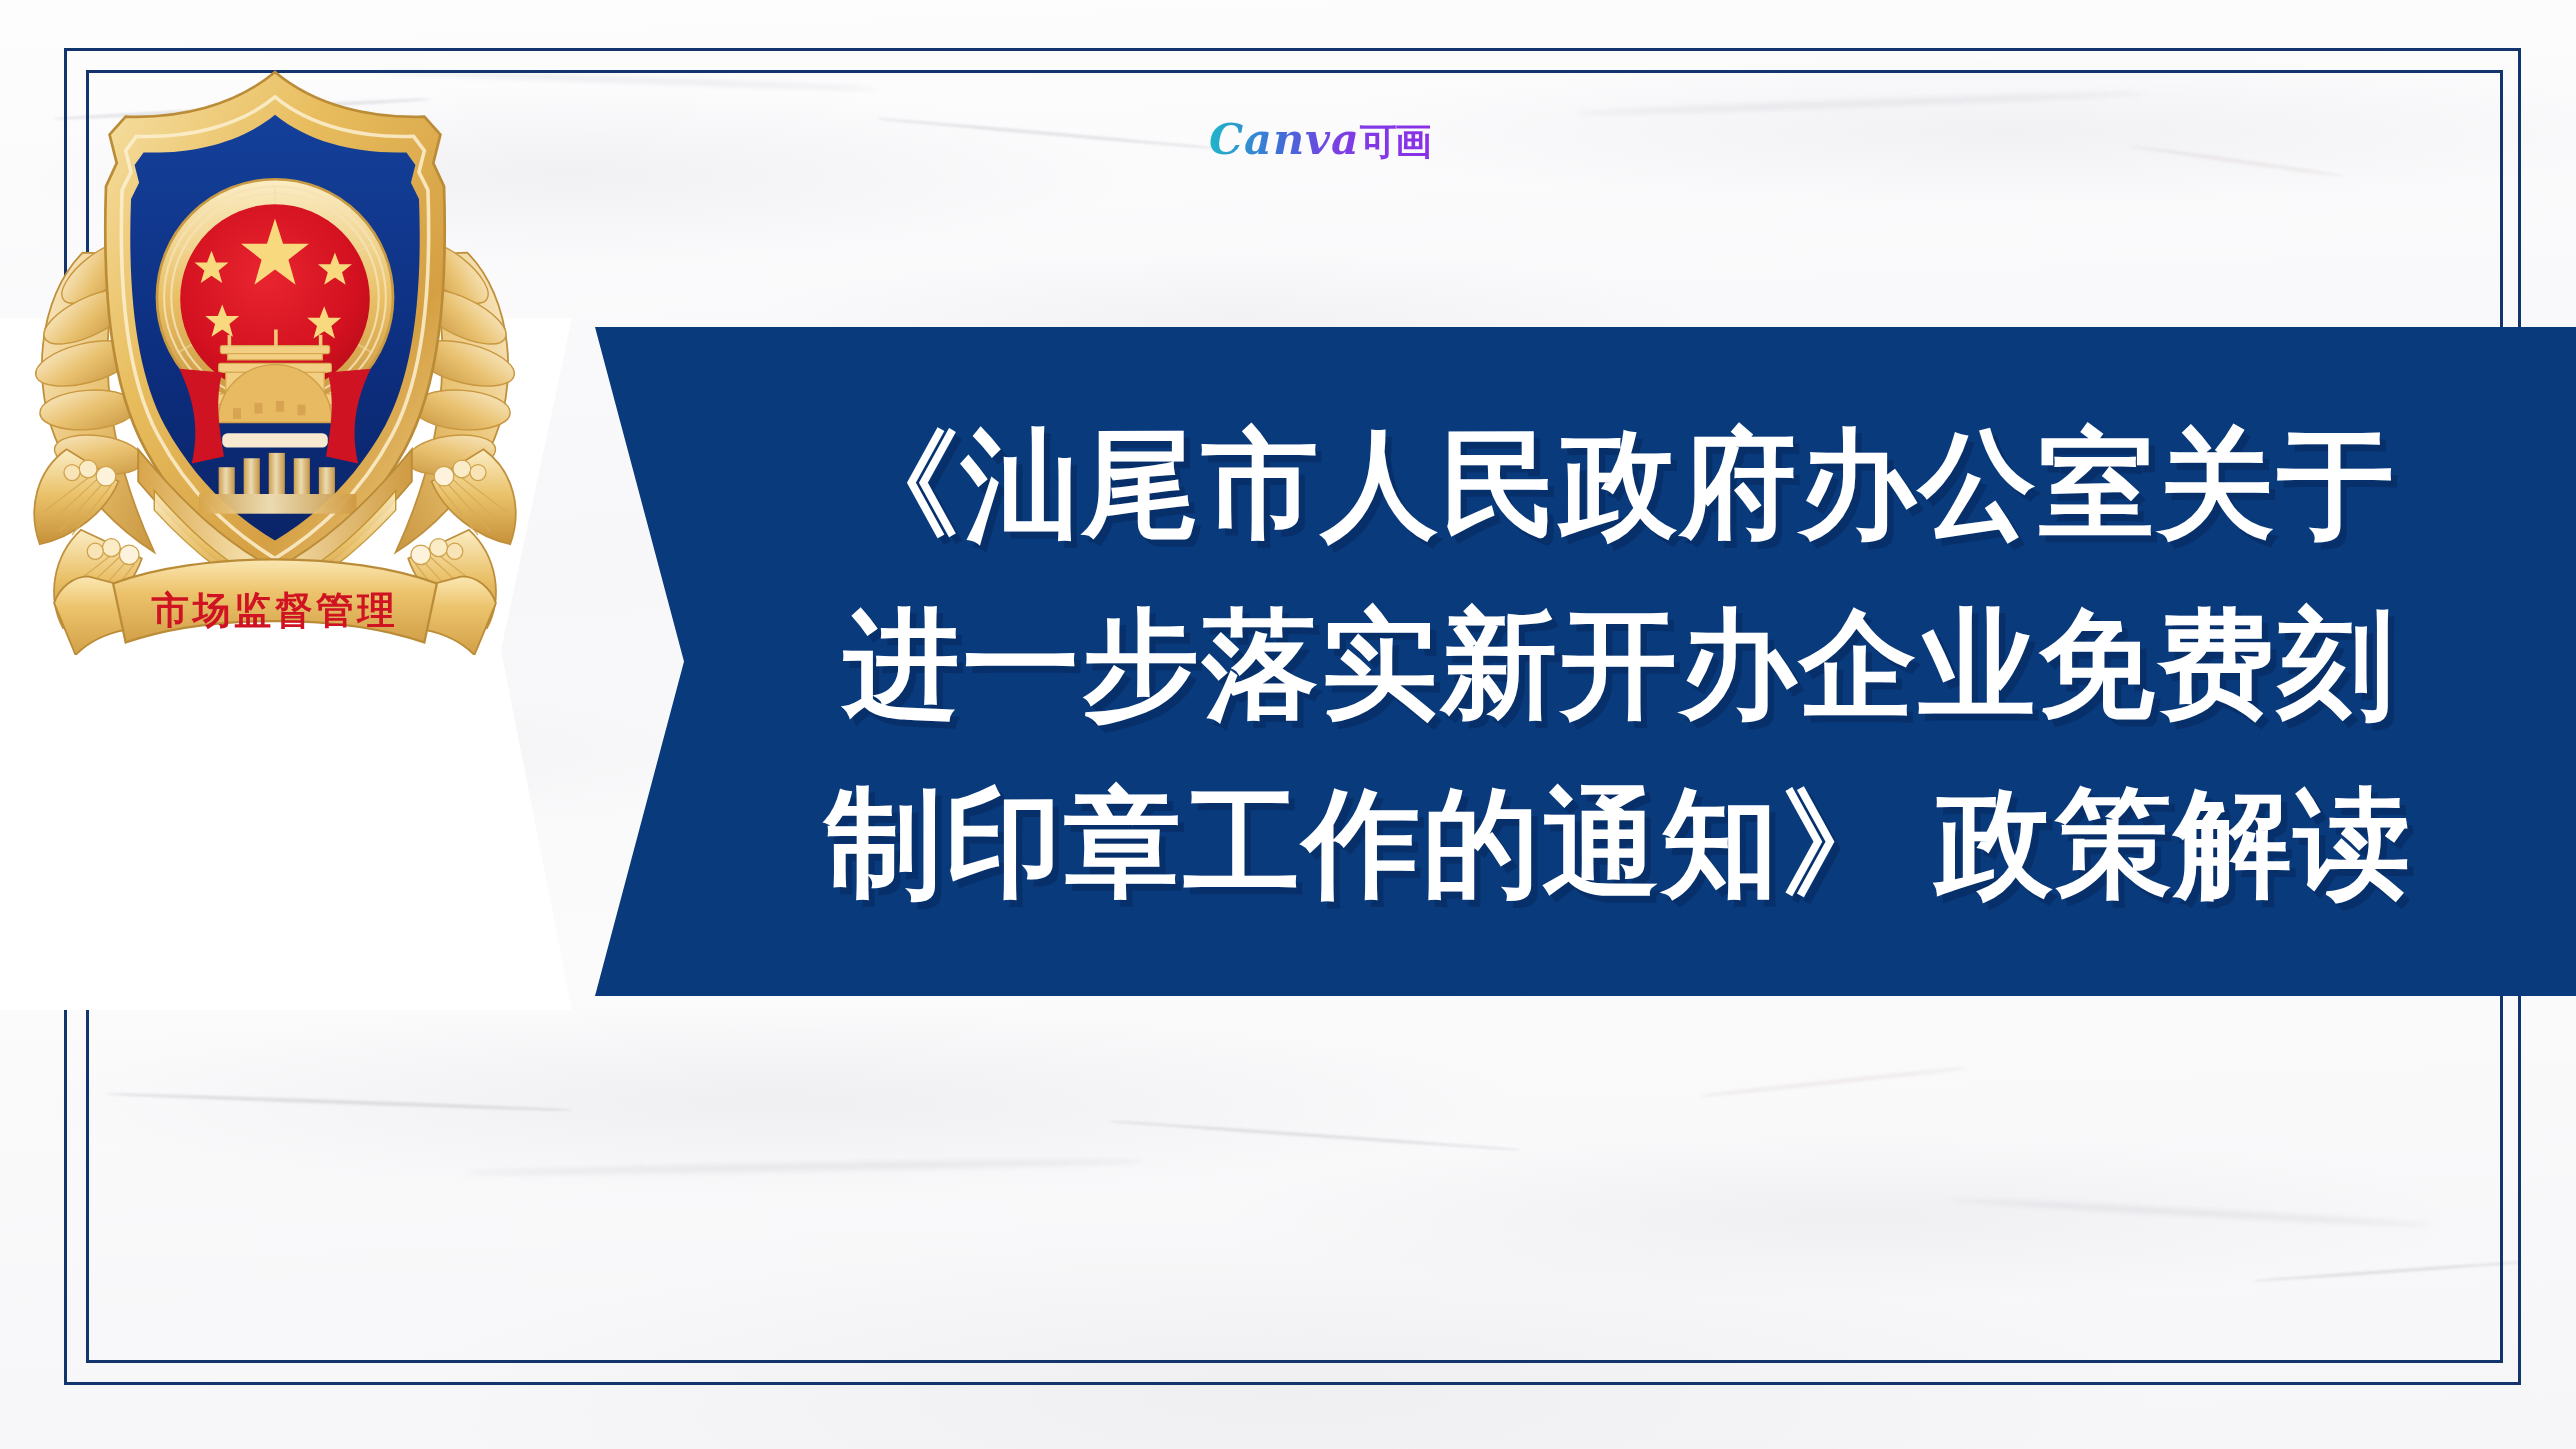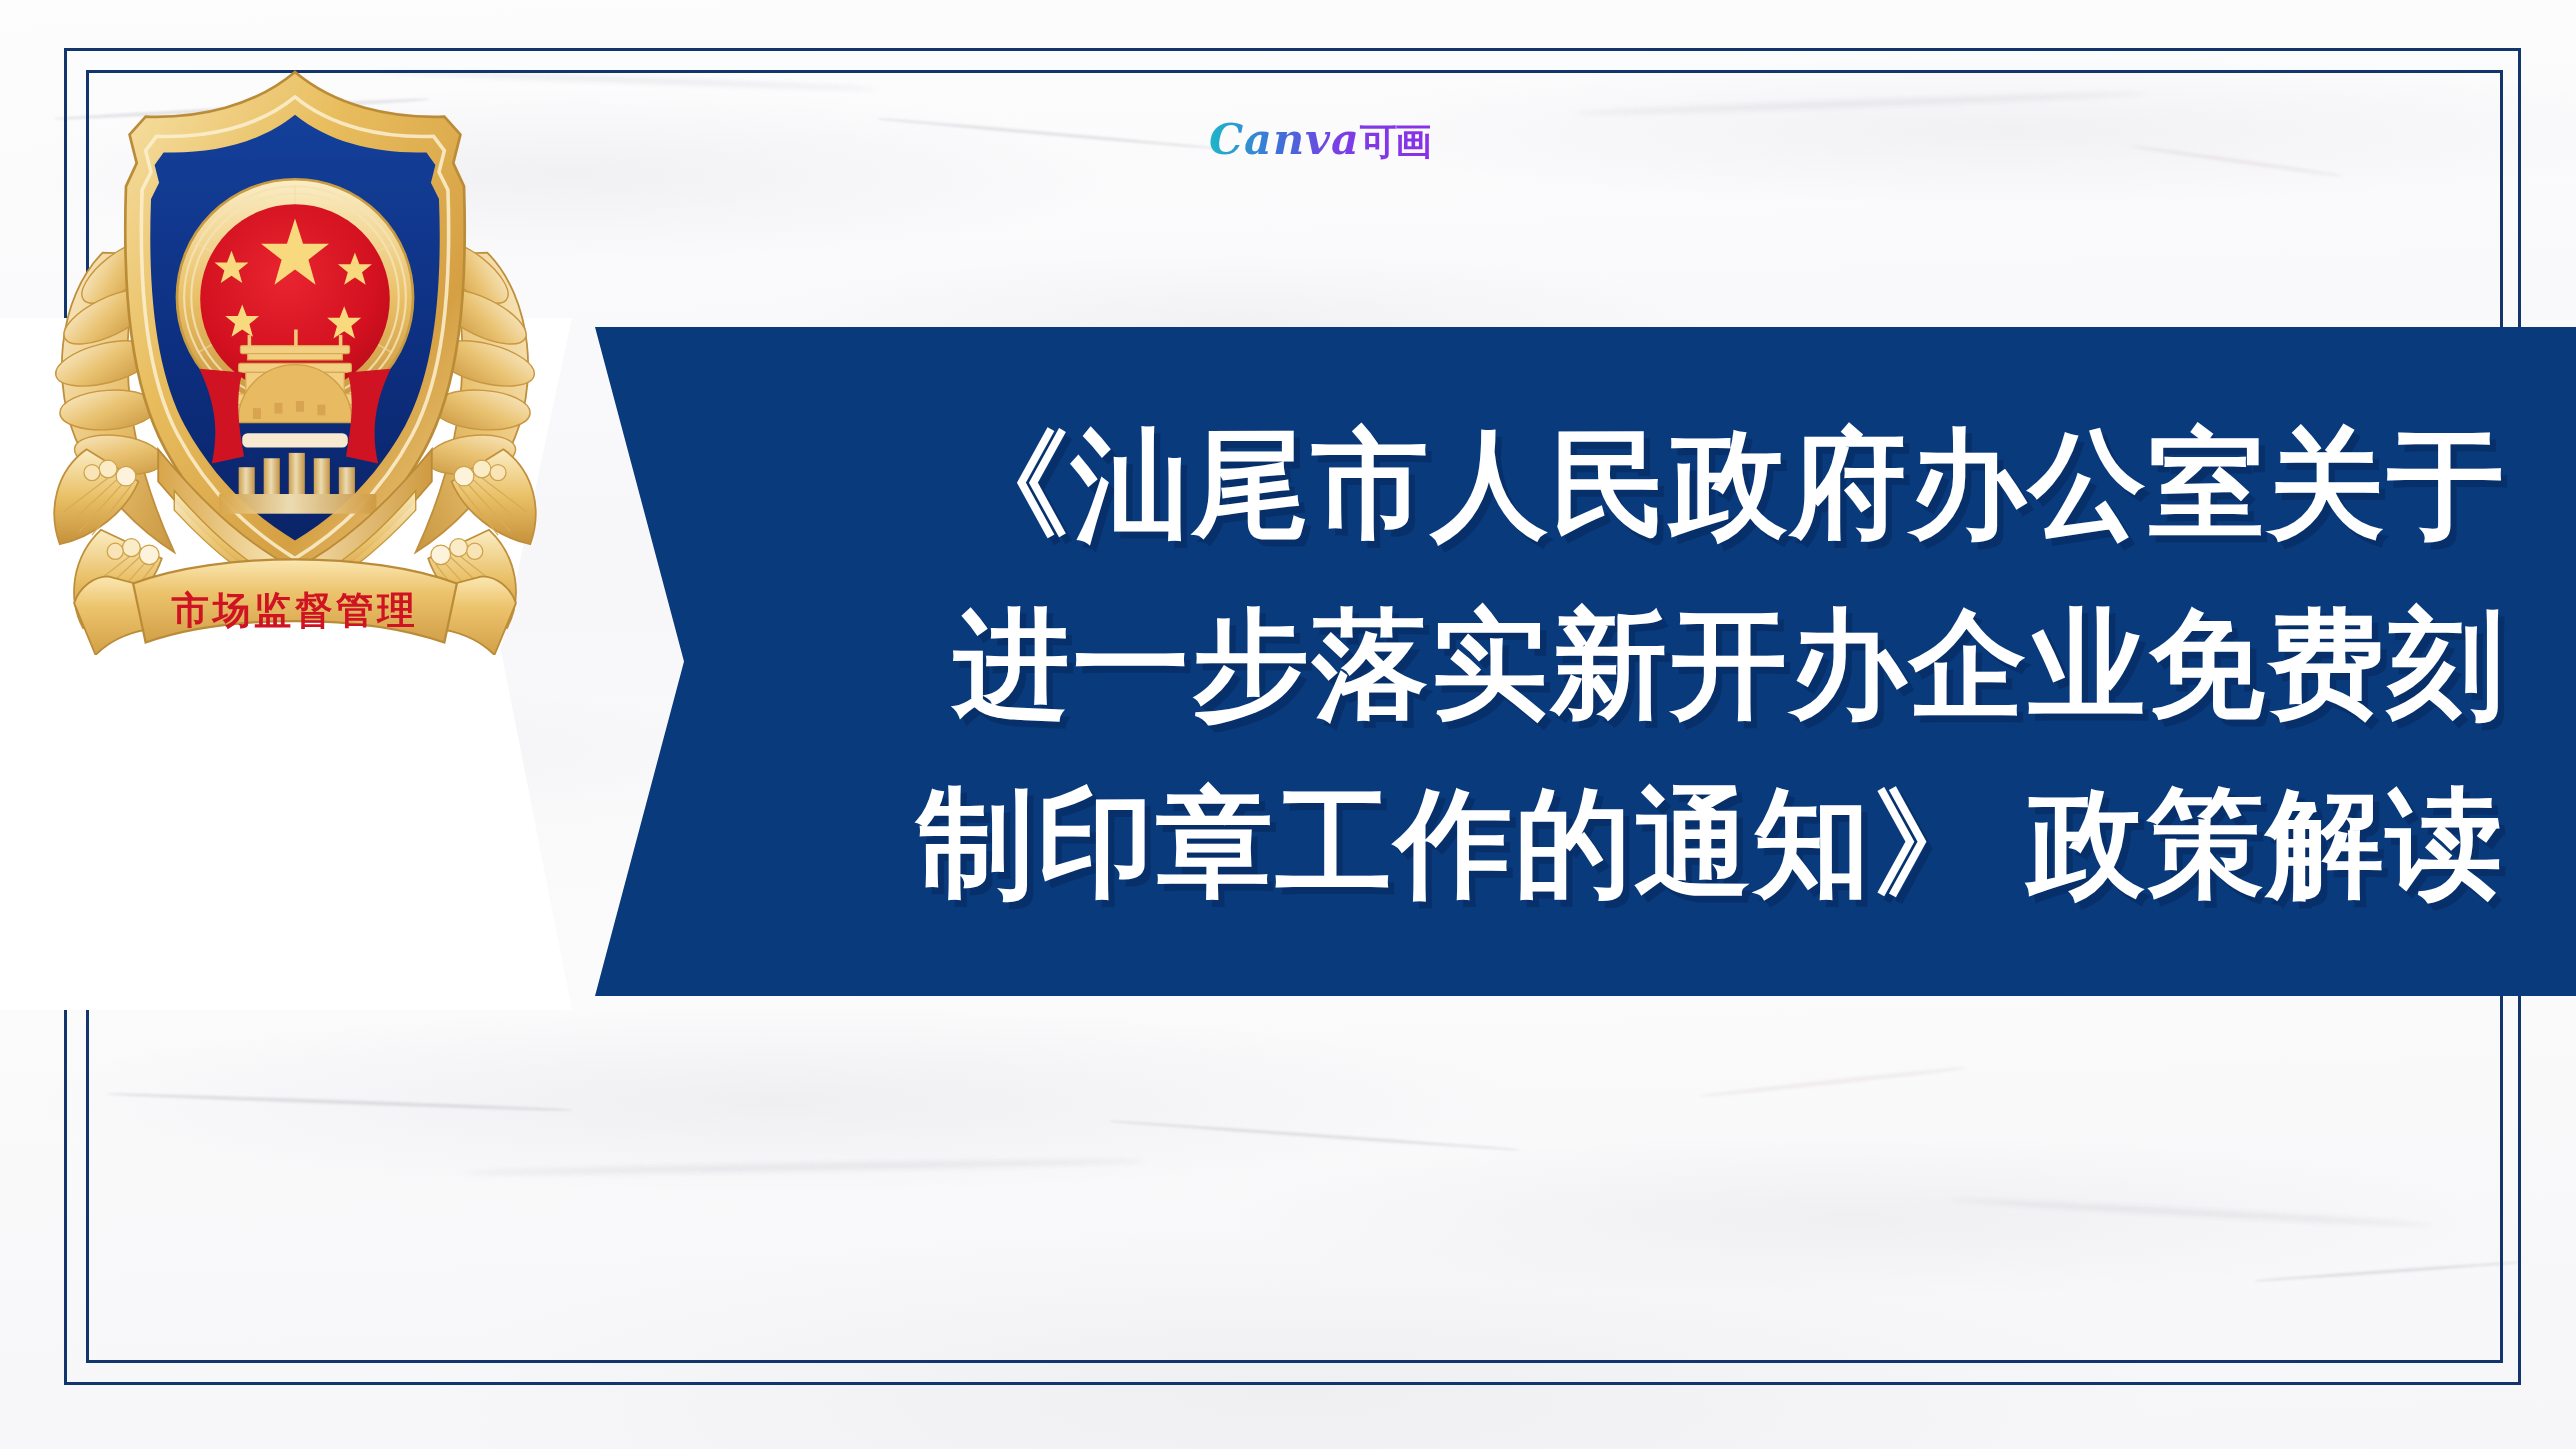--- a/index.html
+++ b/index.html
@@ -83,38 +83,38 @@
   .emblem-card .arrow-fill {
     position: absolute;
     inset: 0;
     background: #ffffff;
     clip-path: polygon(0 0, 599px 0, 680px 50%, 599px 100%, 0 100%);
   }
 
   
   .emblem {
     position: absolute;
-    left: 40px;
+    left: 20px;
     top: 29px;
     width: 510px;
     height: 626px;
   }
   .emblem svg { width: 100%; height: 100%; display: block; }
 
   
   .title-text {
     position: absolute;
     left: 733px;
     top: 356px;
     width: 1789px;
     height: 617px;
     display: flex;
     flex-direction: column;
     justify-content: center;
-    align-items: flex-end;
+    align-items: center;
   }
   .title-line {
     color: #ffffff;
     font-family: "Liberation Sans", "DejaVu Sans", sans-serif;
     font-size: 118px;
     font-weight: 700;
     line-height: 1.52;
     letter-spacing: 2.7px;
     white-space: nowrap;
     transform: scaleX(0.99);

